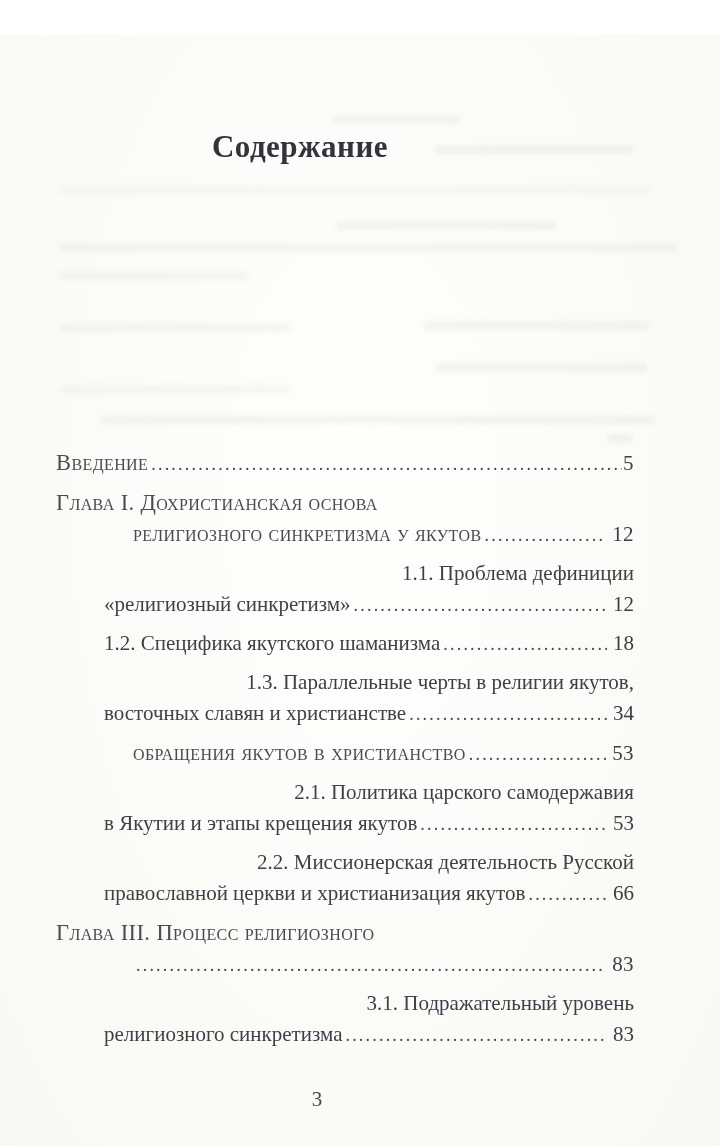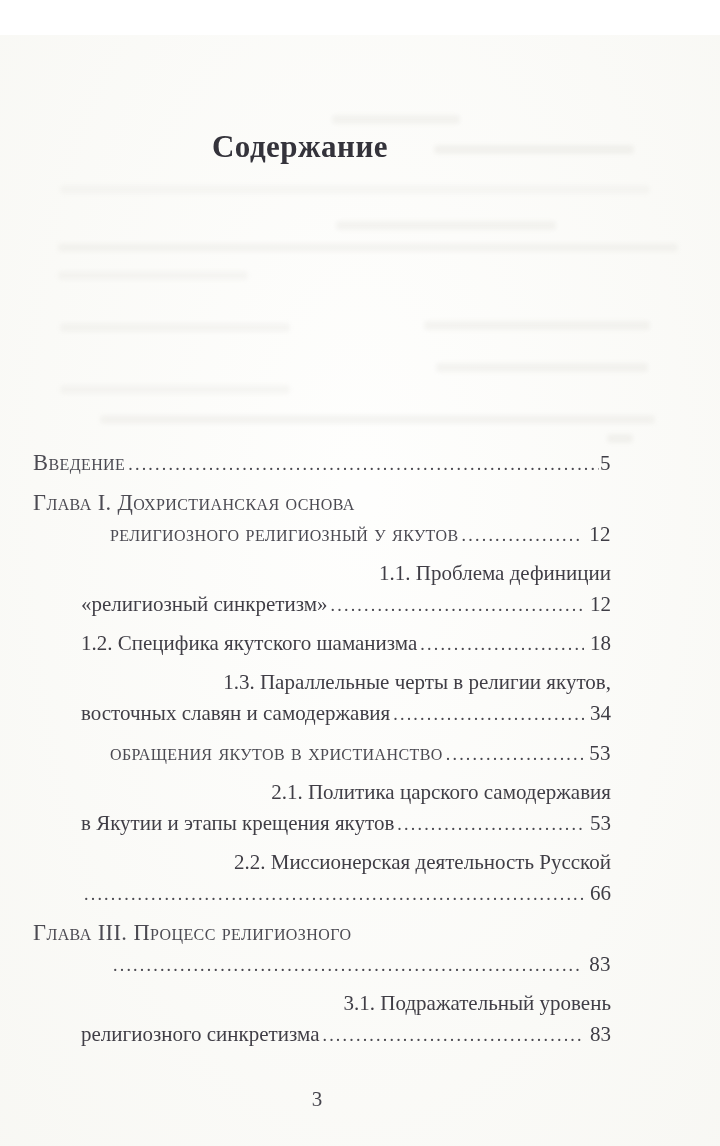--- a/index.html
+++ b/index.html
@@ -13,21 +13,21 @@
   
   .scan::before {
     content:""; position:absolute; inset:0; pointer-events:none;
     background:radial-gradient(ellipse at 50% 40%, rgba(255,255,255,0.6), rgba(232,231,224,0.25));
   }
   .title {
     position:absolute; top:94px; left:0; width:720px; margin:0;
     text-align:center; transform:translateX(-60px);
     font-size:31px; font-weight:bold; letter-spacing:0.5px; color:#34333b;
   }
-  .toc { position:absolute; top:412px; left:33px; width:578px; }
+  .toc { position:absolute; top:412px; left:56px; width:578px; }
   .entry { margin-top:7px; }
   .entry:first-child { margin-top:0; }
   .line { display:flex; align-items:baseline; line-height:31px; white-space:nowrap; }
   .chapter { font-variant:small-caps; font-size:22.5px; letter-spacing:0.4px; color:#4b4a52; }
   .section { font-size:21px; color:#403e46; }
   .ind0 { padding-left:0; }
   .ind1 { padding-left:77px; }
   .ind2 { padding-left:48px;justify-content:flex-end; }
   .dots { flex:1 1 auto; overflow:hidden; margin-left:3px; min-width:18px; }
   .dots::after {
@@ -72,21 +72,21 @@
           <span class="label">Введение</span>
           <span class="dots"></span>
           <span class="pg">5</span>
         </div>
       </div>
       <div class="entry">
         <div class="line chapter ind0">
           <span class="label">Глава I. Дохристианская основа</span>
         </div>
         <div class="line chapter ind1">
-          <span class="label">религиозного религиозный у якутов</span>
+          <span class="label">религиозного синкретизма у якутов</span>
           <span class="dots"></span>
           <span class="pg">12</span>
         </div>
       </div>
       <div class="entry">
         <div class="line section ind2">
           <span class="label">1.1. Проблема дефиниции</span>
         </div>
         <div class="line section ind2">
           <span class="label">«религиозный синкретизм»</span>
@@ -99,21 +99,21 @@
           <span class="label">1.2. Специфика якутского шаманизма</span>
           <span class="dots"></span>
           <span class="pg">18</span>
         </div>
       </div>
       <div class="entry">
         <div class="line section ind2">
           <span class="label">1.3. Параллельные черты в религии якутов,</span>
         </div>
         <div class="line section ind2">
-          <span class="label">восточных славян и самодержавия</span>
+          <span class="label">восточных славян и христианстве</span>
           <span class="dots"></span>
           <span class="pg">34</span>
         </div>
       </div>
       <div class="entry">
         <div class="line chapter ind1">
           <span class="label">обращения якутов в христианство</span>
           <span class="dots"></span>
           <span class="pg">53</span>
         </div>
@@ -126,20 +126,21 @@
           <span class="label">в Якутии и этапы крещения якутов</span>
           <span class="dots"></span>
           <span class="pg">53</span>
         </div>
       </div>
       <div class="entry">
         <div class="line section ind2">
           <span class="label">2.2. Миссионерская деятельность Русской</span>
         </div>
         <div class="line section ind2">
+          <span class="label">православной церкви и христианизация якутов</span>
           <span class="dots"></span>
           <span class="pg">66</span>
         </div>
       </div>
       <div class="entry">
         <div class="line chapter ind0">
           <span class="label">Глава III. Процесс религиозного</span>
         </div>
         <div class="line chapter ind1">
           <span class="dots"></span>

